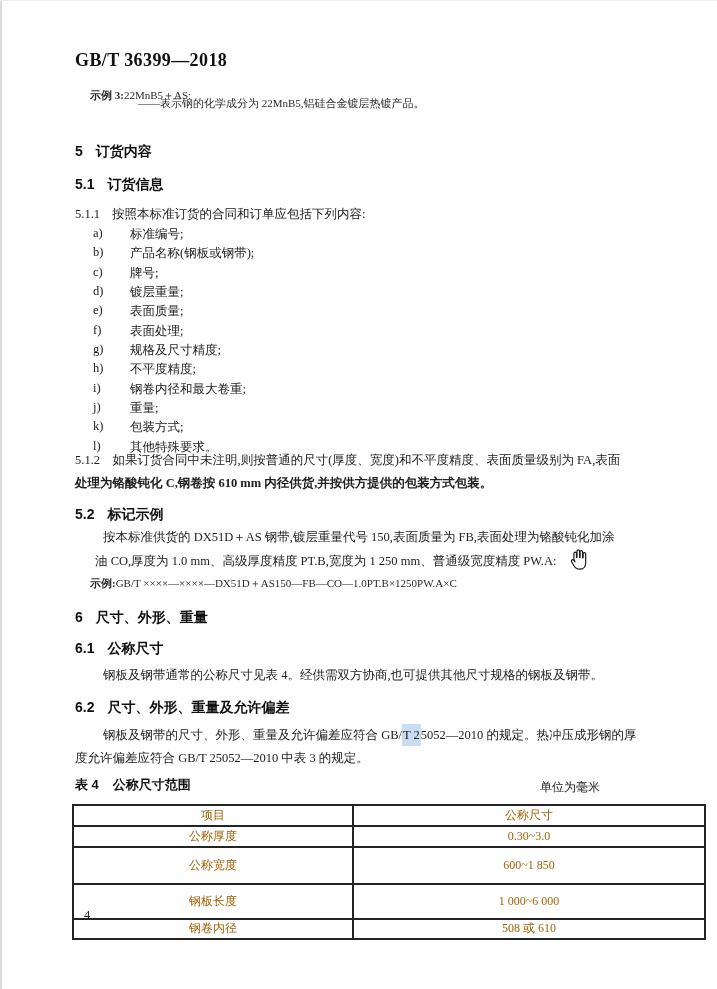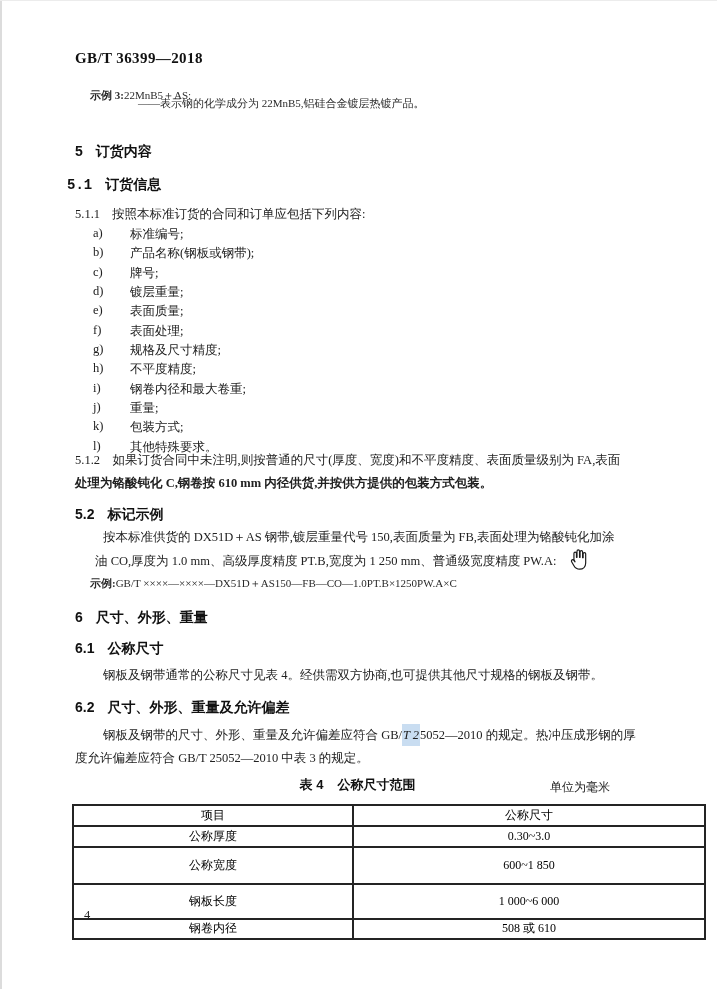--- a/index.html
+++ b/index.html
@@ -4,36 +4,36 @@
 <style>
   html,body { margin:0; padding:0; background:#ffffff; }
   .page {
     position:relative; width:717px; height:989px; background:#fff;
     font-family:"Liberation Serif","DejaVu Serif",serif; color:#212121;
     overflow:hidden;
   }
   .edge-left { position:absolute; left:0; top:0; width:2px; height:100%; background:#dcdcdc; }
   .edge-top { position:absolute; left:0; top:0; width:100%; height:1px; background:#ececec; }
   .abs { position:absolute; white-space:nowrap; }
-  .doc-header { font-weight:bold; font-size:15px; letter-spacing:0.4px; color:#111; }
+  .doc-header { font-weight:bold; font-size:18px; letter-spacing:0.4px; color:#111; }
   .small-note { font-size:11px; line-height:15px; color:#2a2a2a; }
   .small-label { font-weight:bold; }
   .heading { font-family:"Liberation Sans","DejaVu Sans",sans-serif; font-weight:bold; font-size:14px; color:#111; }
   .heading .num { margin-right:13px; }
   .body-line { font-size:12.5px; line-height:16px; }
   .li-row { display:flex; height:19.35px; align-items:flex-start; font-size:12.5px; }
   .li-letter { width:37px; flex:0 0 37px; }
-  .hl { padding:4px 1px;font-style:italic; }
-  .tbl-caption { font-family:"Liberation Sans","DejaVu Sans",sans-serif; font-weight:bold; font-size:13px; color:#111; text-align:center; }
+  .hl { padding:4px 1px; }
+  .tbl-caption { font-family:"Liberation Sans","DejaVu Sans",sans-serif; font-weight:bold; font-size:13px; color:#111; }
   .tbl-caption .num { margin-right:14px; }
-  .unit-note { font-size:12px; text-align:center; }
+  .unit-note { font-size:12px; text-align:left; }
   table.dim { border-collapse:collapse; table-layout:fixed; }
   table.dim td {
     border:2px solid #242424; text-align:center; vertical-align:middle;
-    font-size:12px; padding:0; color:#000000;
+    font-size:12px; padding:0; color:#a16207;
   }
   .page-num { font-size:12.5px; }
   .cursor-icon { position:absolute; }
 </style>
 </head>
 <body>
 
 <div class="page">
   <div class="edge-left"></div>
   <div class="edge-top"></div>
@@ -42,21 +42,21 @@
 
   <div class="abs small-note" style="left:90px; top:88px;">
     <span class="small-label">示例 3:</span><span>22MnB5＋AS:</span>
   </div>
   <div class="abs small-note" style="left:90px; top:96px;margin-left:48px;">——表示钢的化学成分为 22MnB5,铝硅合金镀层热镀产品。</div>
 
   <div class="abs heading" style="left:75px; top:143px;">
     <span class="num">5</span><span>订货内容</span>
   </div>
 
-  <div class="abs heading" style="left:67px; top:176px;font-family:Liberation Mono, monospace;">
+  <div class="abs heading" style="left:75px; top:176px;">
     <span class="num">5.1</span><span>订货信息</span>
   </div>
 
   <div class="abs body-line" style="left:75px; top:206px;">
     <span style="margin-right:12px;">5.1.1</span><span>按照本标准订货的合同和订单应包括下列内容:</span>
   </div>
 
   <div class="abs" style="left:93px; top:226px;">
       <div class="li-row">
         <span class="li-letter">a)</span>

